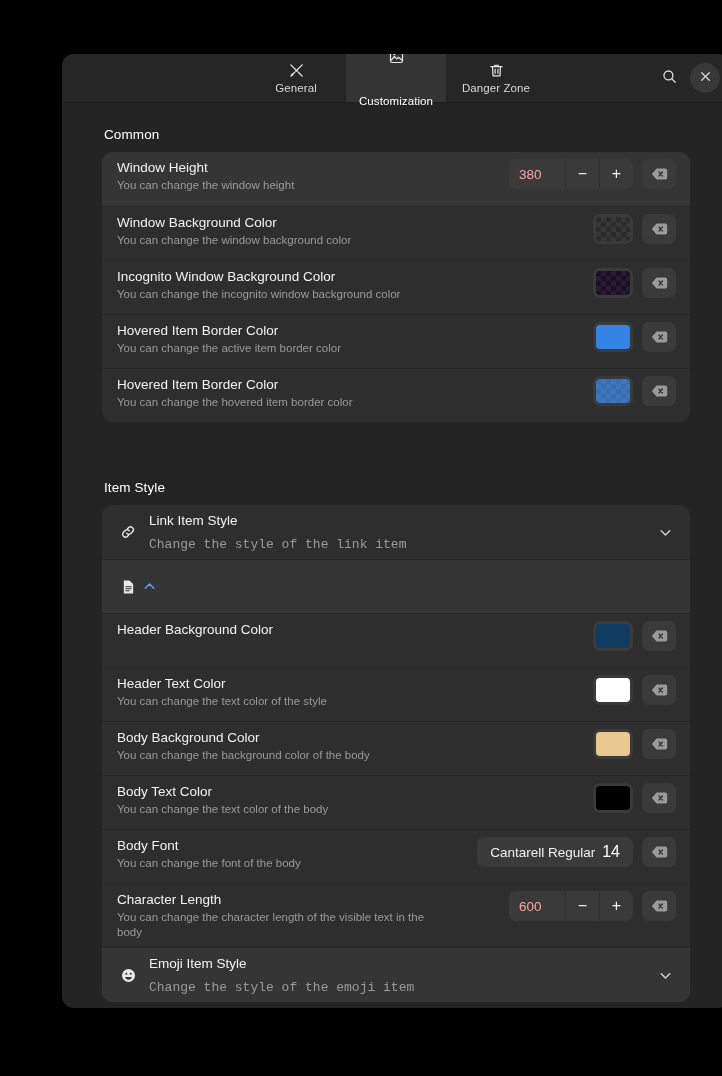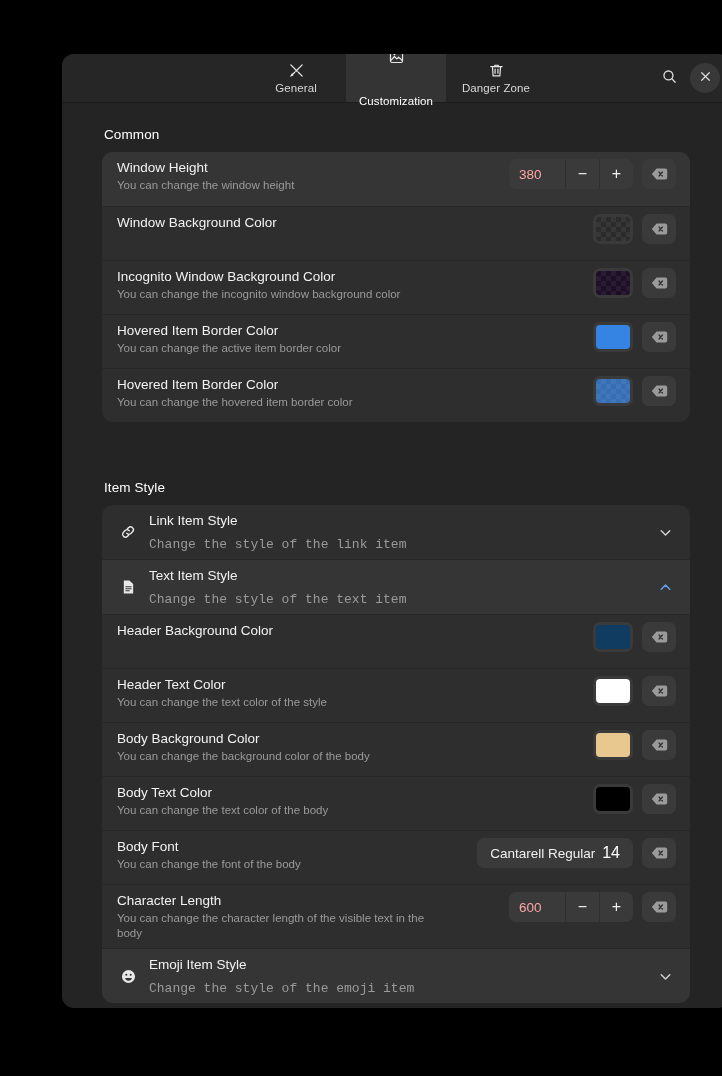--- a/index.html
+++ b/index.html
@@ -332,20 +332,21 @@
                 <path d="M10.4 5.4l4.4 5.2M14.8 5.4l-4.4 5.2" stroke="#2f2f2f" stroke-width="1.6" stroke-linecap="round"></path>
               </svg>
             </span>
           </div>
         </div>
       </div>
 
       <div class="row">
         <div class="row-texts">
           <div class="row-title">Window Background Color</div>
+          <div class="row-sub">You can change the window background color</div>
         </div>
         <div class="row-ctl">
           <div class="swatch">
             <div class="swatch-in checker" style="background-color:#2b2b2b"></div>
           </div>
           <div class="reset">
             <span>
               <svg width="17" height="14" viewBox="0 0 22 16">
                 <path d="M7.2 1h11.3A2.5 2.5 0 0 1 21 3.5v9A2.5 2.5 0 0 1 18.5 15H7.2L1 8z" fill="#9a9a9a"></path>
                 <path d="M10.4 5.4l4.4 5.2M14.8 5.4l-4.4 5.2" stroke="#2f2f2f" stroke-width="1.6" stroke-linecap="round"></path>
@@ -441,24 +442,20 @@
         </span>
       </div>
 
       <div class="exp-row hover">
         <span class="exp-icon">
           <svg width="15" height="16" viewBox="0 0 20 24" fill="currentColor">
             <path d="M3 2.2h8.2L17 7.6v14.2H3z"></path>
             <path d="M5.4 11h9.2v1.5H5.4zM5.4 14h9.2v1.5H5.4zM5.4 17h6.4v1.5H5.4z" fill="#353535"></path>
           </svg>
         </span>
-        <div class="exp-texts">
-          <div class="exp-title">Text Item Style</div>
-          <div class="exp-sub">Change the style of the text item</div>
-        </div>
         <span class="chev blue">
           <svg width="17" height="17" viewBox="0 0 24 24" fill="none" stroke="currentColor" stroke-width="2.1" stroke-linecap="round" stroke-linejoin="round">
             <path d="M6 14.5l6-6 6 6"></path>
           </svg>
         </span>
       </div>
 
       <div class="row">
         <div class="row-texts">
           <div class="row-title">Header Background Color</div>

